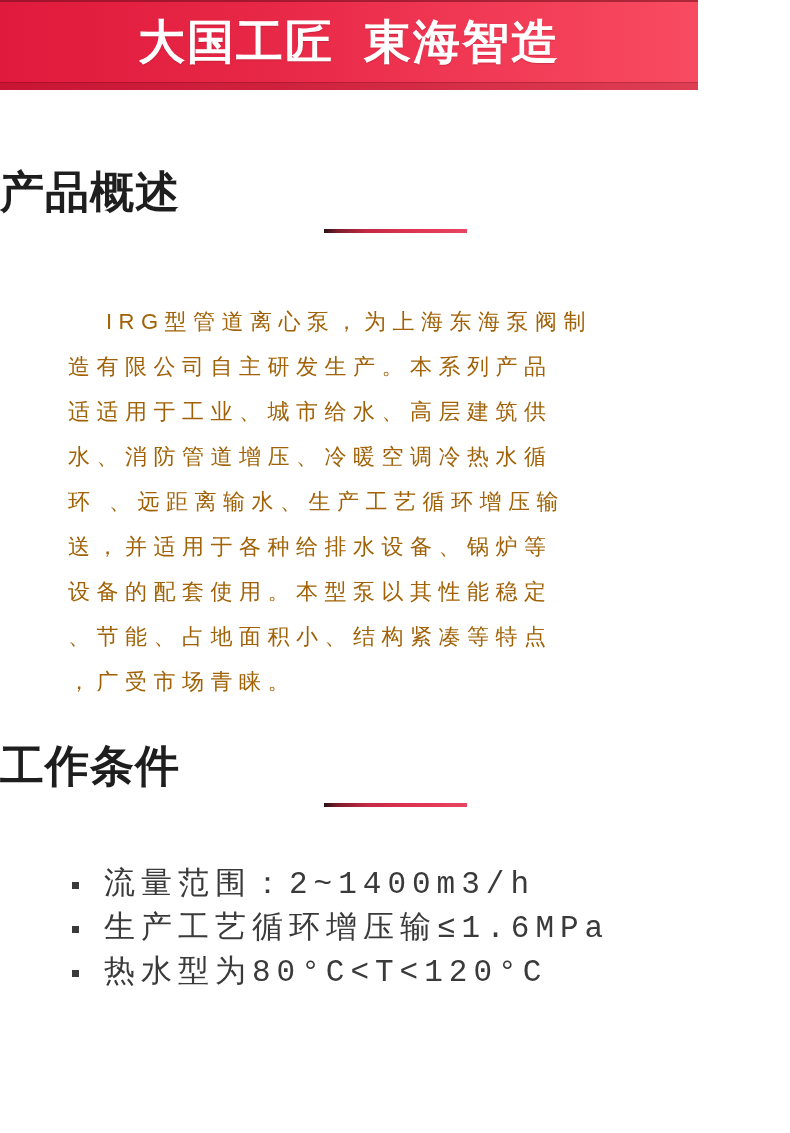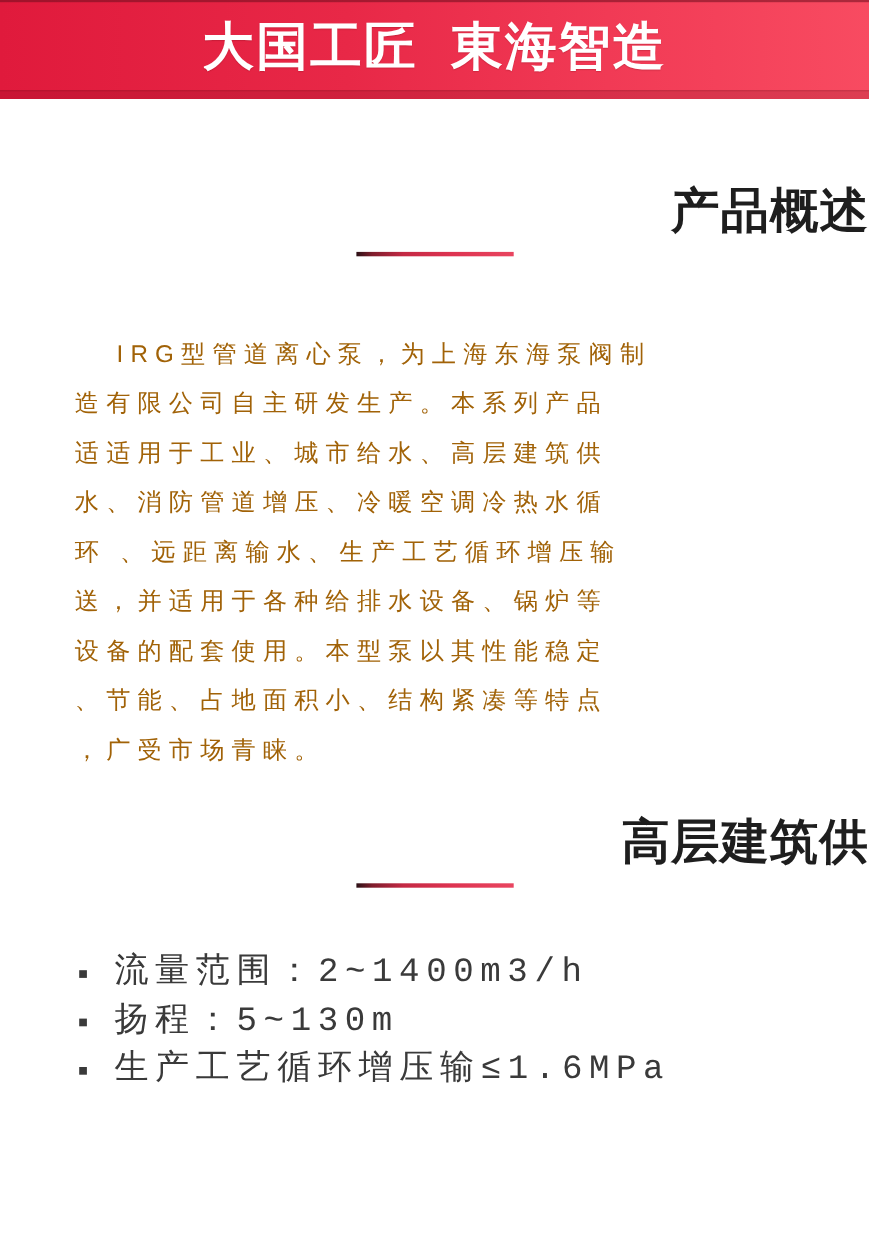--- a/index.html
+++ b/index.html
@@ -9,21 +9,21 @@
     height: 1133px;
     margin: 0 auto;
     font-family: "Liberation Sans", "DejaVu Sans", sans-serif;
     overflow: hidden;
     position: relative;
   }
 
   
   .banner {
     position: relative;
-    width: 790px;
+    width: 698px;
     height: 90px;
     background: linear-gradient(90deg, #e01a3c 0%, #e82847 40%, #f13a55 70%, #f84b61 100%);
   }
   .banner::before {               
     content: "";
     position: absolute;
     left: 0; top: 0;
     width: 100%; height: 2px;
     background: rgba(110, 12, 30, 0.55);
   }
@@ -44,21 +44,21 @@
     text-align: center;
     color: #ffffff;
     font-size: 47px;
     font-weight: bold;
     letter-spacing: 2px;
     white-space: pre;           
     text-shadow: 0 1px 1px rgba(120, 10, 25, 0.25);
   }
 
   
-  .section-header { text-align: right; }
+  .section-header { text-align: left; }
   .section-header .title {
     display: inline-block;
     color: #1e1e1e;
     font-size: 44px;
     font-weight: bold;
     line-height: 1;
     letter-spacing: 1px;
   }
   .title-underline {
     width: 143px;
@@ -123,21 +123,21 @@
 造有限公司自主研发生产。本系列产品
 适适用于工业、城市给水、高层建筑供
 水、消防管道增压、冷暖空调冷热水循
 环 、远距离输水、生产工艺循环增压输
 送，并适用于各种给排水设备、锅炉等
 设备的配套使用。本型泵以其性能稳定
 、节能、占地面积小、结构紧凑等特点
 ，广受市场青睐。</p>
 
 <div class="section-header header-conditions">
-  <span class="title">高层建筑供</span>
+  <span class="title">工作条件</span>
   <div class="title-underline"></div>
 </div>
 
 <ul class="conditions-list">
   <li>流量范围：2~1400m3/h</li>
-  <li>扬程：5~130m</li>
   <li>生产工艺循环增压输≤1.6MPa</li>
+  <li>热水型为80°C&lt;T&lt;120°C</li>
 </ul>
 
 </body></html>

